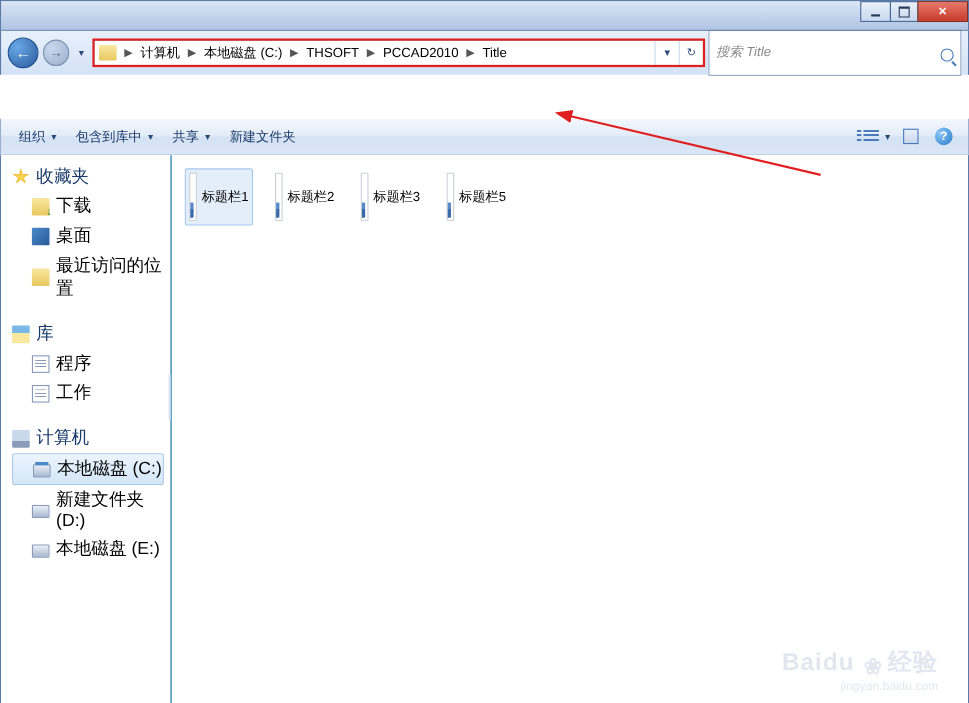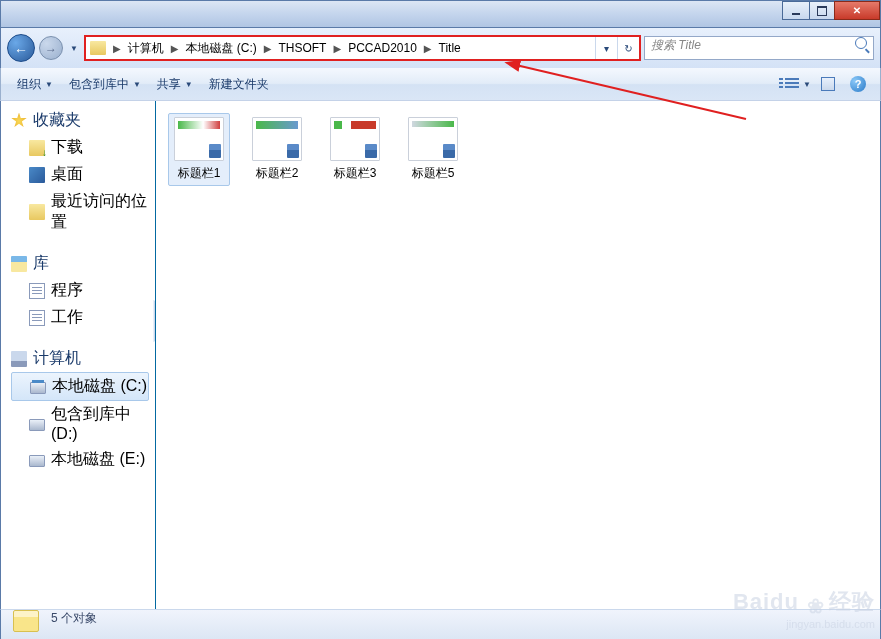--- a/index.html
+++ b/index.html
@@ -23,26 +23,26 @@
 
 .address-wrap { flex: 1; position: relative; }
 .address { height: 24px; background: #fff; border: 1px solid #94a8c8; display: flex; align-items: center; font-size: 12px; padding-left: 4px; }
 .address.hl { outline: 2px solid #e02020; outline-offset: -1px; }
 .addr-icon { width: 16px; height: 14px; background: linear-gradient(to bottom, #f8e8a0, #e8c860); border-radius: 1px; margin-right: 2px; }
 .addr-sep { padding: 0 5px; color: #555; font-size: 10px; }
 .addr-seg { padding: 0 2px; color: #000; white-space: nowrap; }
 .addr-controls { display: flex; margin-left: auto; height: 100%; }
 .addr-ctrl { width: 22px; border-left: 1px solid #cad8ec; display: flex; align-items: center; justify-content: center; font-size: 10px; color: #2a4a7a; }
 
-.searchbox { width: 230px; height: 24px; background: #fff; border: 1px solid #94a8c8; display: flex; align-items: flex-start; padding: 0 6px; font-size: 12px; color: #888; font-style: italic; gap: 6px; }
+.searchbox { width: 230px; height: 42px; background: #fff; border: 1px solid #94a8c8; display: flex; align-items: flex-end; padding: 12px 6px; font-size: 12px; color: #888; font-style: italic; gap: 6px; }
 .search-icon { width: 12px; height: 12px; border: 1.5px solid #4a7aba; border-radius: 50%; position: relative; margin-left: auto; font-style: normal; }
 .search-icon::after { content: ""; position: absolute; width: 5px; height: 1.5px; background: #4a7aba; bottom: -3px; right: -4px; transform: rotate(45deg); }
 
 
-.toolbar { height: 32px; background: linear-gradient(to bottom, #f4f8fe 0%, #e2ecf8 48%, #d4e2f4 52%, #dae6f6 100%); border: 1px solid #9ab0ce; border-top: none; border-bottom-color: #c4d2e8; display: flex; align-items: center; padding: 16px 8px; font-size: 12px; color: #1a3a6a; }
+.toolbar { height: 32px; background: linear-gradient(to bottom, #f4f8fe 0%, #e2ecf8 48%, #d4e2f4 52%, #dae6f6 100%); border: 1px solid #9ab0ce; border-top: none; border-bottom-color: #c4d2e8; display: flex; align-items: center; padding: 16px 8px; font-size: 12px; color: #1a3a6a; margin-top: 40px; }
 .tb-item { padding: 4px 8px; display: flex; align-items: center; gap: 4px; }
 .tb-drop { font-size: 8px; color: #2a4a7a; }
 .tb-right { margin-left: auto; display: flex; align-items: center; gap: 2px; }
 .tb-iconbtn { width: 28px; height: 24px; display: flex; align-items: center; justify-content: center; }
 .view-icon { width: 14px; height: 12px; background: repeating-linear-gradient(to bottom, #4a7aba 0 2px, transparent 2px 4px); position: relative; }
 .view-icon::before { content: ""; position: absolute; left: -6px; top: 0; width: 4px; height: 12px; background: repeating-linear-gradient(to bottom, #4a7aba 0 2px, transparent 2px 4px); }
 .prev-icon { width: 14px; height: 14px; border: 1px solid #4a7aba; background: linear-gradient(to bottom, #e8f0fc, #cad8ec); }
 .help-icon { width: 16px; height: 16px; border-radius: 50%; background: radial-gradient(circle at 30% 30%, #8ac8f8, #2a7ac8); color: #fff; font-size: 11px; display: flex; align-items: center; justify-content: center; font-weight: bold; }
 
 
@@ -65,41 +65,41 @@
 .ico-doc::after { content: ""; position: absolute; inset: 3px 2px; background: repeating-linear-gradient(to bottom, #8a9aba 0 1px, transparent 1px 3px); }
 .ico-pc { background: linear-gradient(to bottom, #cad8ec 0 60%, #8a9aba 60%); border-radius: 1px; }
 .ico-drv-c { width: 16px; height: 12px; background: linear-gradient(to bottom, #eaf0f8, #aab8ce); border-radius: 1px; border: 1px solid #8a9aba; position: relative; margin-top: 2px; }
 .ico-drv-c::before { content: ""; position: absolute; left: 1px; top: -3px; width: 12px; height: 3px; background: #4a8ac8; }
 .ico-drv { width: 16px; height: 12px; background: linear-gradient(to bottom, #eaf0f8, #aab8ce); border-radius: 1px; border: 1px solid #8a9aba; margin-top: 2px; }
 .ico-net { background: radial-gradient(circle at 40% 40%, #6ab86a, #2a7a2a); border-radius: 50%; width: 14px; height: 14px; }
 .sidebar::after { content: ""; position: absolute; right: 0; top: 200px; width: 1px; height: 40px; background: #cad8ec; box-shadow: 0 0 0 1px #e8f0fa; }
 
 
 .content { flex: 1; padding: 12px; display: flex; flex-wrap: wrap; align-content: flex-start; gap: 4px 16px; position: relative; }
-.file { width: 62px; display: flex; flex-direction: column; align-items: center; gap: 4px; padding: 4px; font-size: 12px; }
+.file { width: 62px; display: flex; flex-direction: row; align-items: center; gap: 4px; padding: 4px; font-size: 12px; }
 .file.sel { background: #e4eefb; border: 1px solid #a8c8ea; border-radius: 2px; padding: 3px; }
 .thumb { width: 50px; height: 44px; background: #fff; border: 1px solid #cad0da; border-radius: 1px; position: relative; overflow: hidden; }
 .thumb-bar { position: absolute; left: 3px; right: 3px; top: 3px; height: 8px; }
 .t1 { background: linear-gradient(to right, #4ab84a, #fff 60%, #d04040); }
 .t2 { background: linear-gradient(to right, #4ab84a, #6a9ad0); }
 .t3 { background: linear-gradient(to right, #4ab84a 0 20%, #fff 20% 40%, #c83a2a 40%); }
 .t4 { background: linear-gradient(to right, #2a9a2a, #4ab84a); height: 16px; }
 .t5 { background: linear-gradient(to right, #d0d8e0, #4ab84a); height: 6px; }
 .thumb-corner { position: absolute; right: 2px; bottom: 2px; width: 12px; height: 14px; background: linear-gradient(to bottom, #5a8ac8 0 40%, #3a6aa8 40%); border-radius: 1px; }
 .fname { text-align: center; white-space: nowrap; }
 
 
 .arrow-svg { position: absolute; left: 340px; top: -42px; pointer-events: none; }
 
 
 .statusbar { height: 31px; background: linear-gradient(to bottom, #f0f4fc, #dce6f4); border: 1px solid #5a7aa8; border-top-color: #cad8ec; display: flex; padding: 0 12px; font-size: 12px; gap: 12px; color: #3a4a6a; }
 .sb-folder { width: 26px; height: 22px; background: linear-gradient(to bottom, #fdf3c8 0 30%, #f9e58a 30%); border-radius: 2px; border: 1px solid #d8c050; }
 
 
-.watermark { position: absolute; right: 6px; bottom: 8px; color: rgba(200,210,225,0.55); font-size: 11px; text-align: right; line-height: 1.3; pointer-events: none; }
+.watermark { position: absolute; right: 28px; bottom: 8px; color: rgba(200,210,225,0.55); font-size: 11px; text-align: right; line-height: 1.3; pointer-events: none; }
 .watermark .big { font-size: 22px; font-weight: bold; letter-spacing: 1px; display: flex; align-items: center; gap: 4px; justify-content: flex-end; }
 .watermark .paw { width: 22px; height: 20px; position: relative; }
 .watermark .paw::before { content: "❀"; font-size: 20px; color: rgba(200,210,225,0.5); }
 </style>
 </head>
 <body>
 
 <div class="titlebar">
   <div class="win-btn win-min"></div>
   <div class="win-btn win-max"></div>
@@ -206,21 +206,21 @@
       <div class="sb-head">
           <span class="ico ico-pc"></span>
           <span>计算机</span>
         </div>
       <div class="sb-item sel">
           <span class="ico ico-drv-c"></span>
           <span>本地磁盘 (C:)</span>
         </div>
       <div class="sb-item">
           <span class="ico ico-drv"></span>
-          <span>包含到库中 (D:)</span>
+          <span>新建文件夹 (D:)</span>
         </div>
       <div class="sb-item">
           <span class="ico ico-drv"></span>
           <span>本地磁盘 (E:)</span>
         </div>
     </div>
   </div>
 
   <div class="content">
     <div class="file sel">

